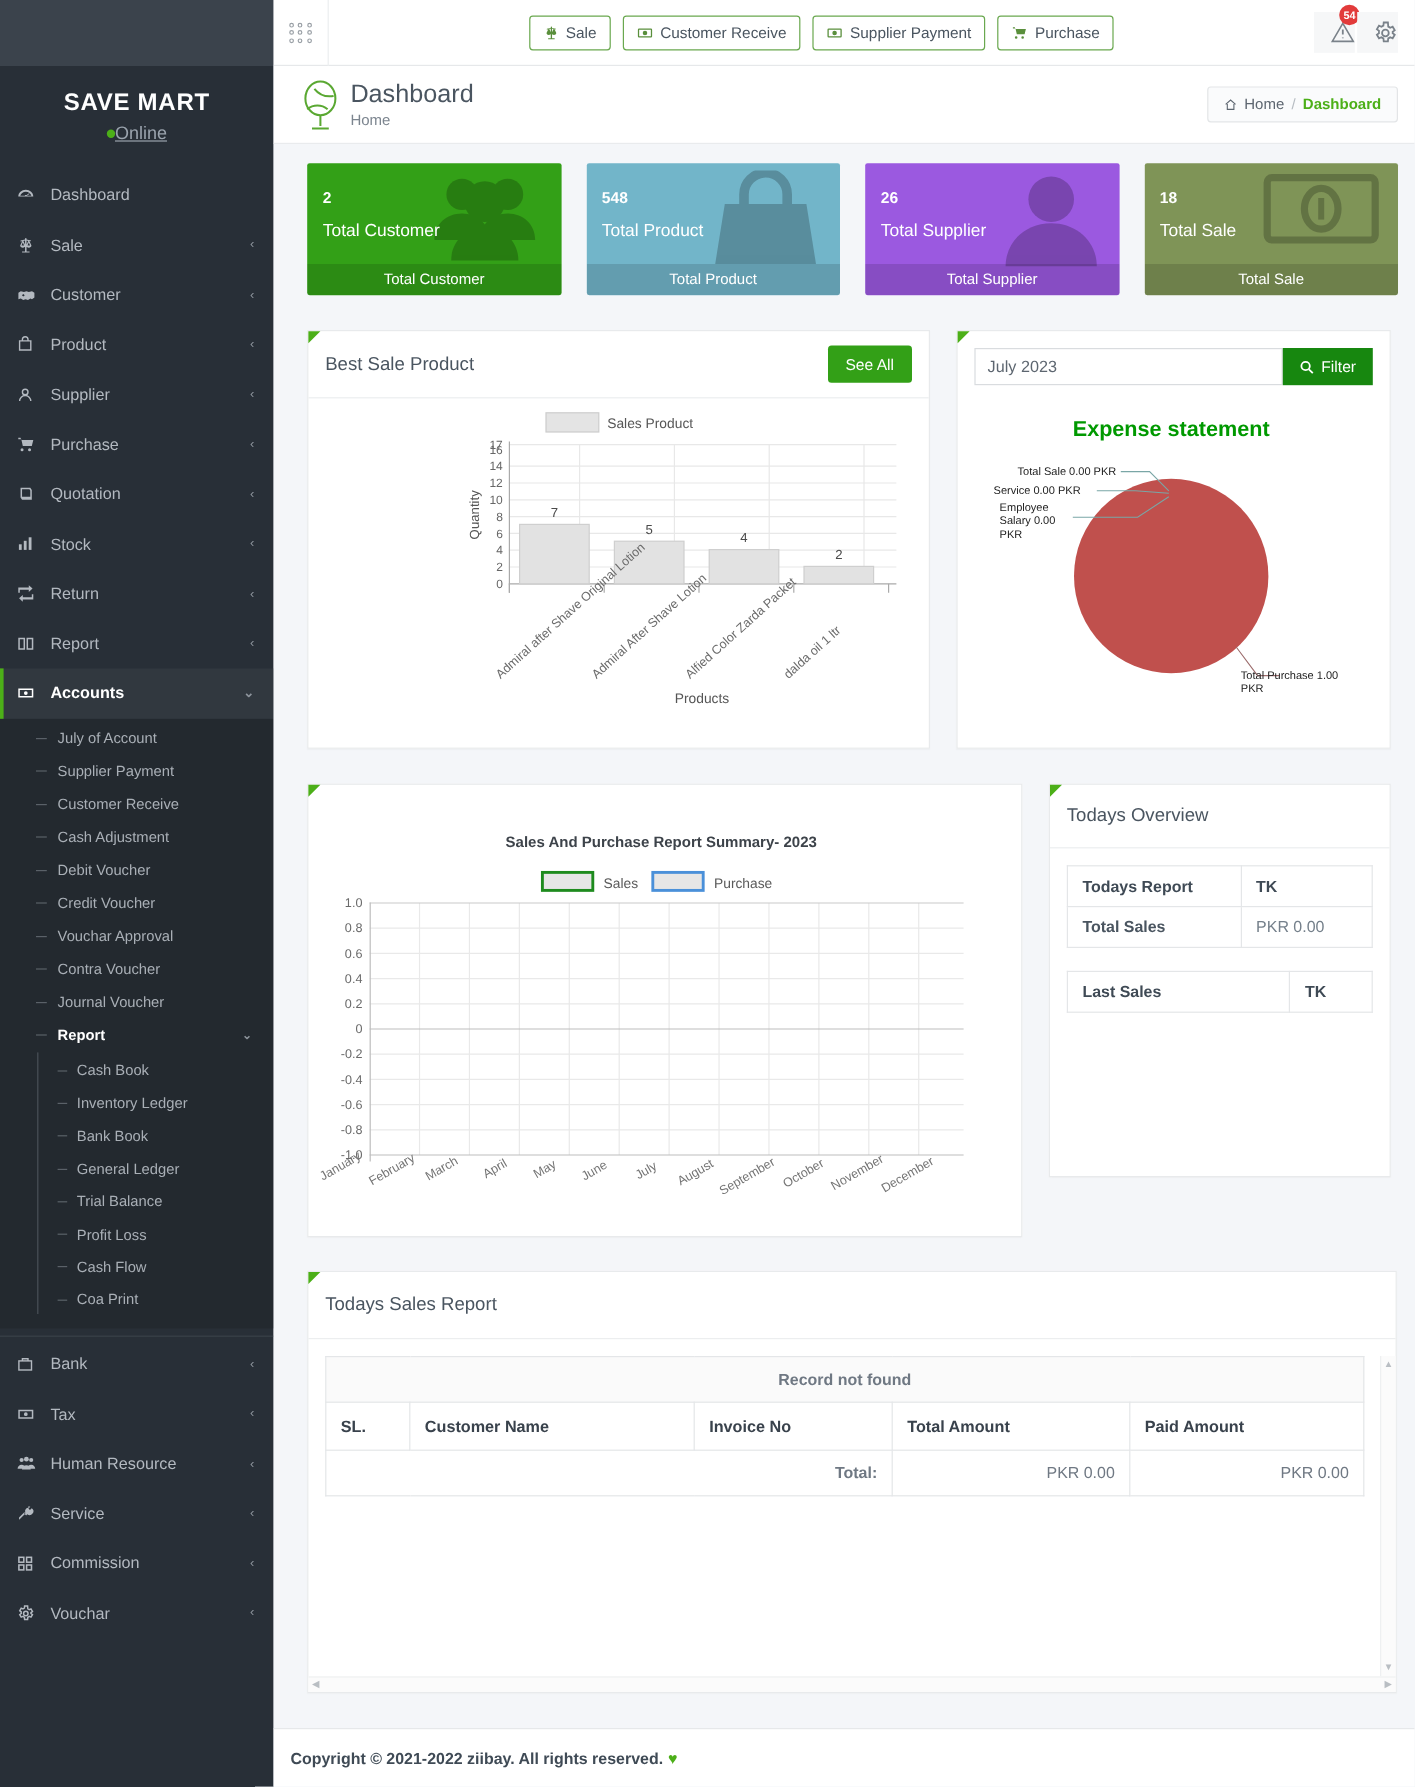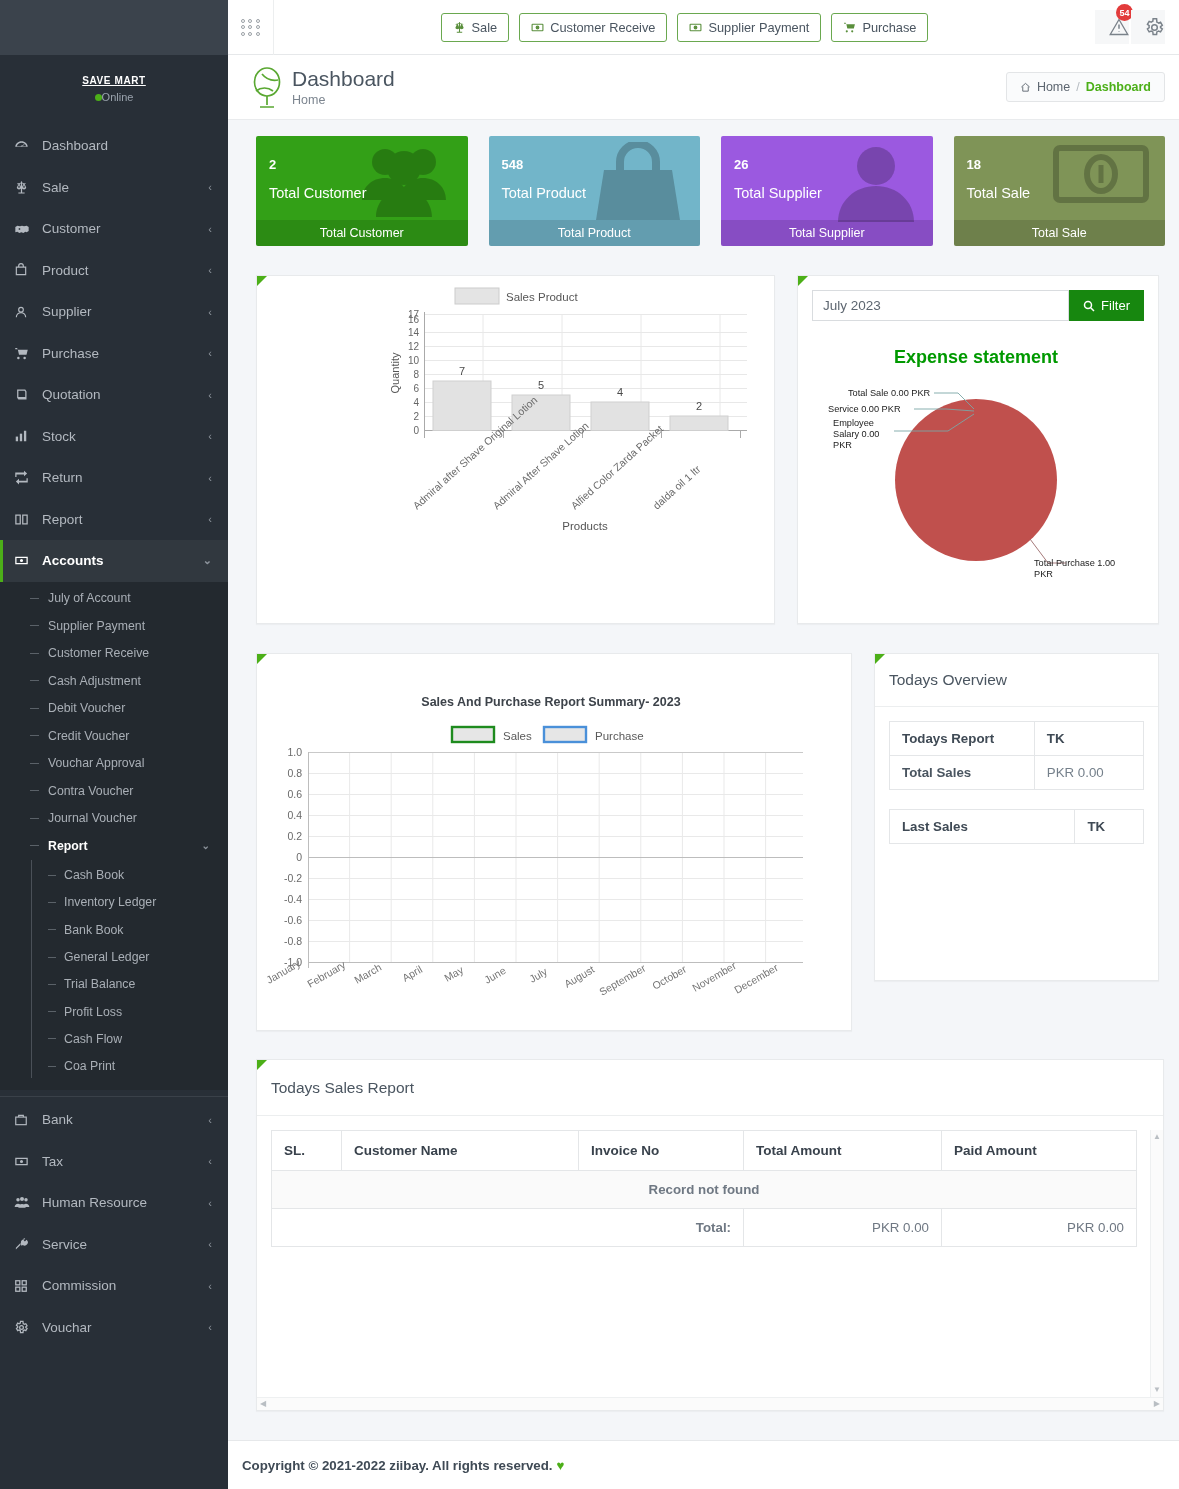--- a/index.html
+++ b/index.html
@@ -13,27 +13,26 @@
 
   
   .sidebar {
     width: 228px; flex: 0 0 228px; height: 1489px;
     background: #282f37;
     overflow: hidden; position: relative;
   }
   .sb-top-strip { height: 55px; background: #3b434c; }
   .brand { padding: 20px 0 14px; text-align: center; }
   .brand-name {
-    color: #ffffff; font-size: 10px; font-weight: bold;
+    color: #ffffff; font-size: 20px; font-weight: bold;
     letter-spacing: .6px;
-    text-decoration: underline;
   }
   .brand-status {
-    margin-top: 5px; font-size: 11px; color: #9aa3ad;
-    display: flex; align-items: center; justify-content: center; gap: 0;
+    margin-top: 5px; font-size: 15px; color: #9aa3ad;
+    display: flex; align-items: center; justify-content: center; gap: 0; text-decoration: underline;
   }
   .dot-online {
     width: 7px; height: 7px; border-radius: 50%;
     background: #4caf18; display: inline-block;
   }
   .nav { padding-top: 8px; }
   .nav-item {
     display: flex; align-items: center;
     height: 41.5px; padding: 0 16px 0 14px;
     color: #b3b9c0; font-size: 13.5px;
@@ -661,20 +660,24 @@
             </span>
           <span class="num">18</span>
           <span class="ttl">Total Sale</span>
           <span class="foot">Total Sale</span>
         </div>
       </div>
 
       <div class="row">
 
         <div class="panel" style="width:519px;height:349px">
+          <div class="panel-head">
+            <span class="panel-title">Best Sale Product</span>
+            <button class="btn-green">See All</button>
+          </div>
           <div>
             <svg class="chart-svg" width="517" height="292" viewBox="0 0 517 292">
 
               <rect x="198" y="12" width="44" height="16" fill="#e4e4e4" stroke="#cccccc"></rect>
               <text x="249" y="25" font-family="Liberation Sans, sans-serif" font-size="11.5" fill="#575757">Sales Product</text>
 
               <g font-family="Liberation Sans, sans-serif" font-size="10" fill="#666" text-anchor="end">
                 <text x="162" y="42">17</text>
                   <text x="162" y="46.5">16</text>
                 <text x="162" y="60">14</text>
@@ -877,28 +880,28 @@
       </div>
 
       <div class="panel" style="width:908px;height:352px;margin-top:28px">
         <div class="panel-head" style="height:56px">
           <span class="panel-title">Todays Sales Report</span>
         </div>
         <div style="padding:14px 14px 0 14px;position:relative">
           <table class="rep-table" style="width:866px">
             <tbody>
                 <tr>
+              <td class="rep-center" colspan="5">Record not found</td>
+            </tr>
+            <tr>
               <th style="width:70px">SL.</th>
               <th style="width:237px">Customer Name</th>
               <th style="width:165px">Invoice No</th>
               <th style="width:198px">Total Amount</th>
               <th>Paid Amount</th>
-            </tr>
-            <tr>
-              <td class="rep-center" colspan="5">Record not found</td>
             </tr>
             <tr>
               <td colspan="3" class="rep-total">Total:</td>
               <td class="rep-amt">PKR 0.00</td>
               <td class="rep-amt">PKR 0.00</td>
             </tr>
           </tbody>
             </table>
         </div>
         <div class="vscroll" style="top:70px;bottom:13px">

